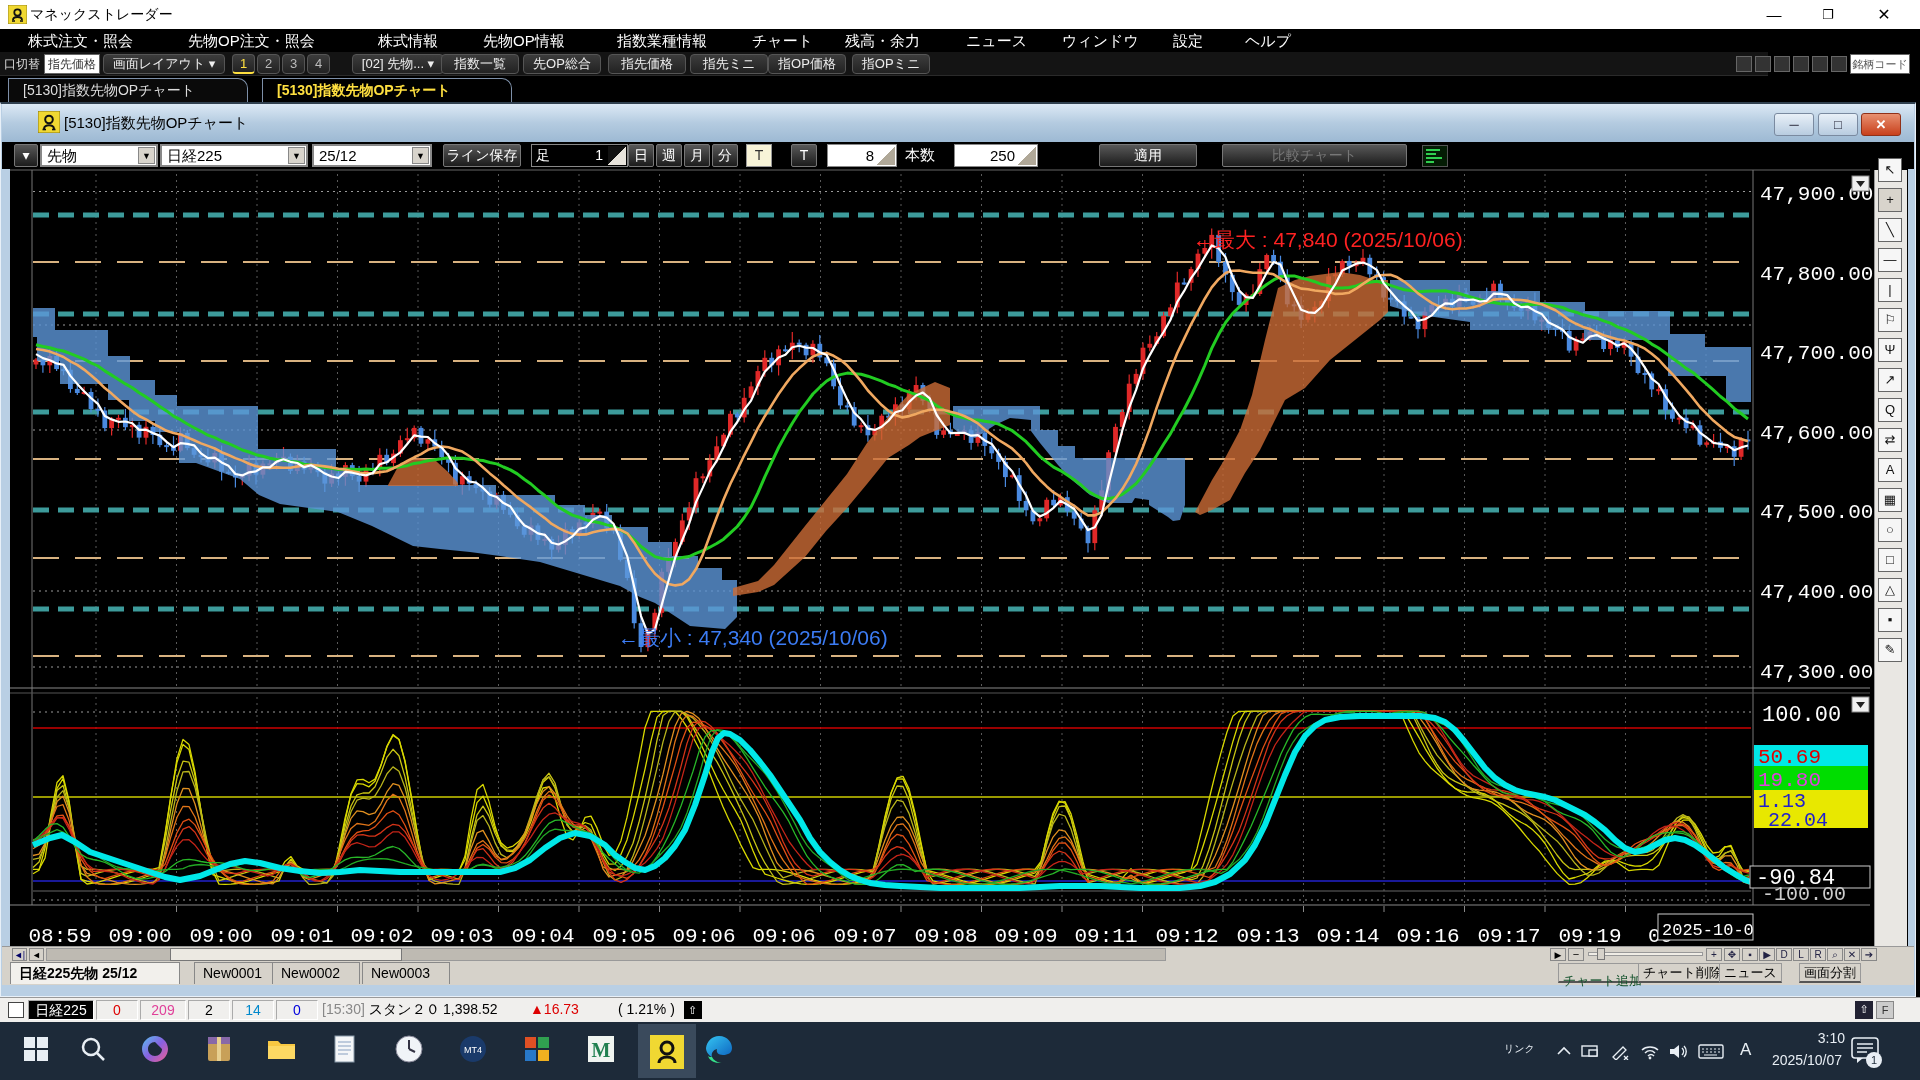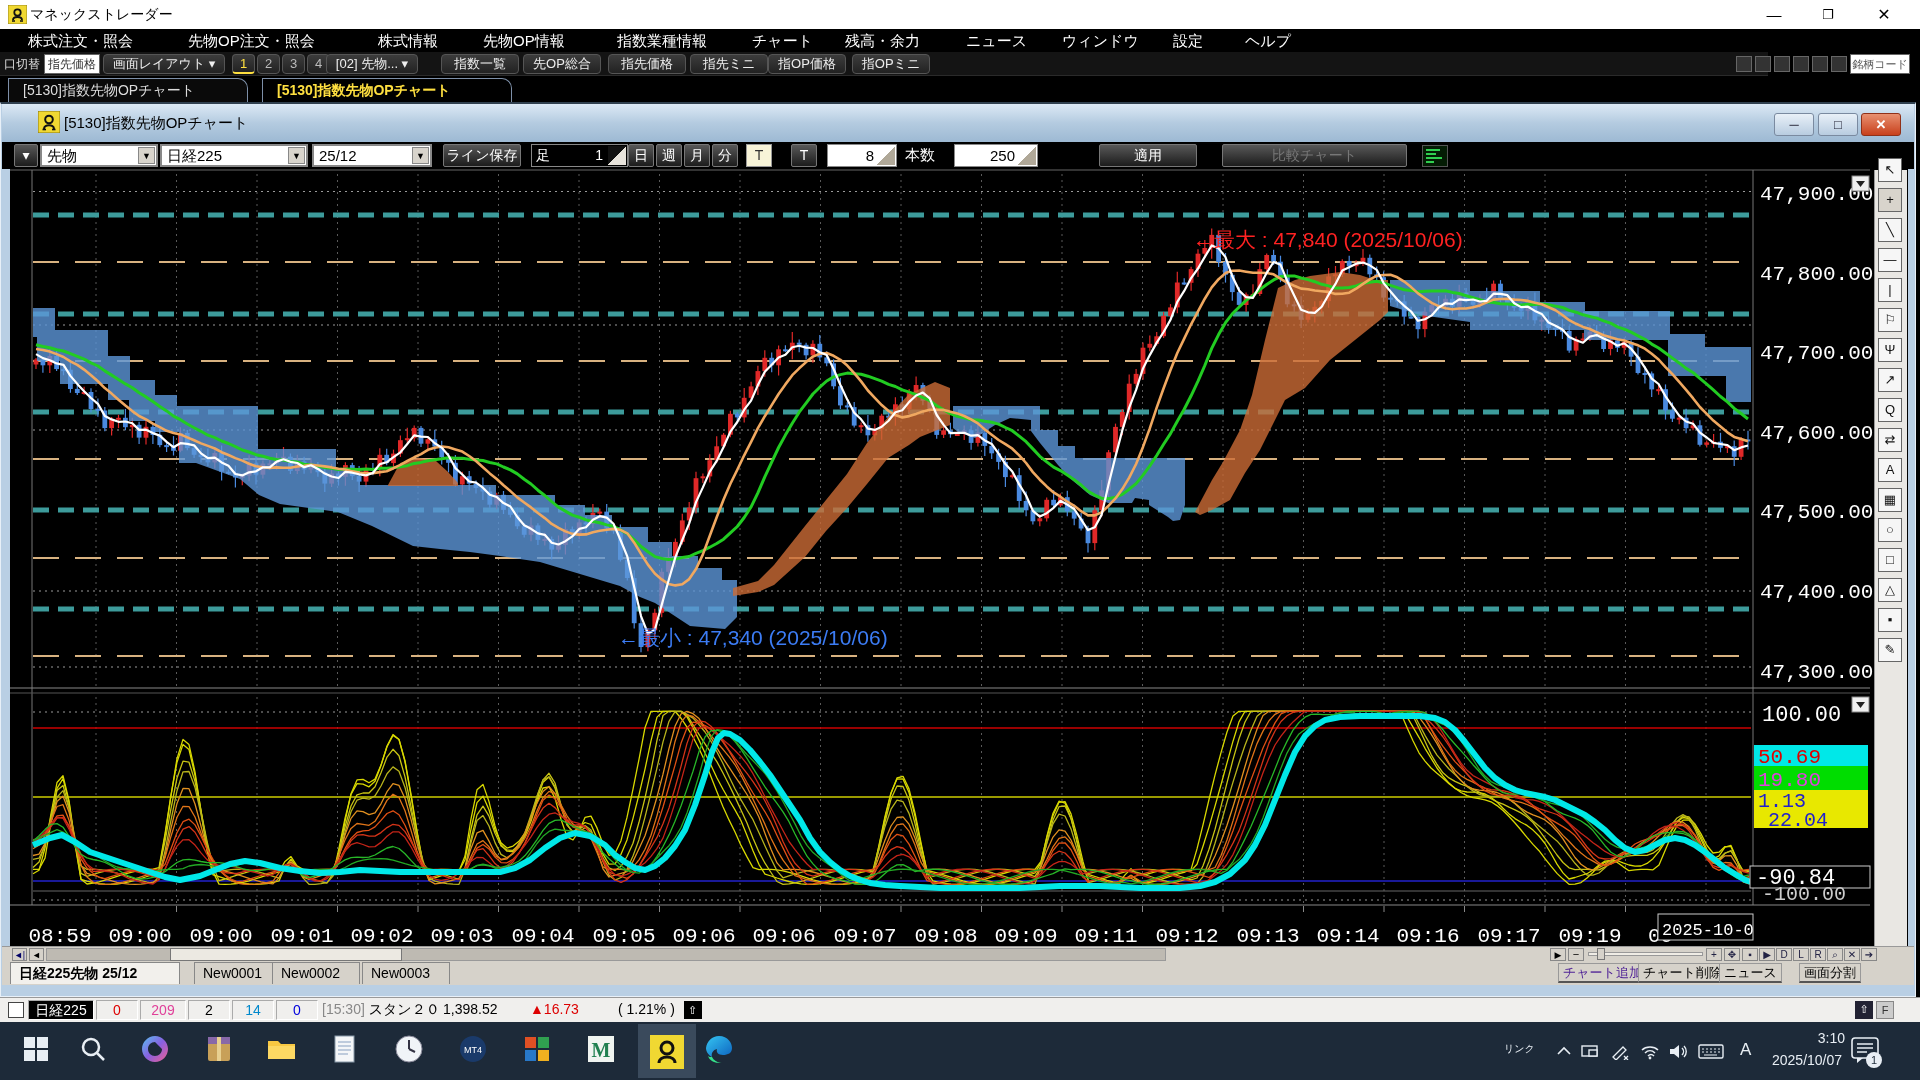--- a/index.html
+++ b/index.html
@@ -714,21 +714,21 @@
     <span style="left:1245px">ヘルプ</span>
   </div>
 <div class="abs toolbar">
     <span style="position:absolute;left:4px;top:4px;color:#ddd;font-size:12px">口切替</span>
     <span style="position:absolute;left:44px;top:2px;width:56px;height:20px;background:#fff;border:1px solid #666;color:#333;font-size:12px;text-align:center;line-height:18px">指先価格</span>
     <span class="tbtn" style="left:103px;width:122px">画面レイアウト ▾</span>
     <span class="tbtn" style="left:232px;width:23px;color:#ffe040;border-bottom:2px solid #ffe040">1</span>
     <span class="tbtn" style="left:257px;width:23px;color:#bbb">2</span>
     <span class="tbtn" style="left:282px;width:23px;color:#bbb">3</span>
     <span class="tbtn" style="left:307px;width:23px;color:#bbb">4</span>
-    <span class="tbtn" style="left:326px;width:92px">[02] 先物... ▾</span>
+    <span class="tbtn" style="left:352px;width:92px">[02] 先物... ▾</span>
     <span class="tbtn" style="left:441px;width:78px">指数一覧</span>
     <span class="tbtn" style="left:523px;width:78px">先OP総合</span>
     <span class="tbtn" style="left:608px;width:78px">指先価格</span>
     <span class="tbtn" style="left:690px;width:78px">指先ミニ</span>
     <span class="tbtn" style="left:768px;width:78px">指OP価格</span>
     <span class="tbtn" style="left:852px;width:78px">指OPミニ</span>
     <span style="position:absolute;left:1736px;top:4px;width:16px;height:16px;background:#333;border:1px solid #666"></span>
     <span style="position:absolute;left:1755px;top:4px;width:16px;height:16px;background:#333;border:1px solid #666"></span>
     <span style="position:absolute;left:1774px;top:4px;width:16px;height:16px;background:#333;border:1px solid #666"></span>
     <span style="position:absolute;left:1793px;top:4px;width:16px;height:16px;background:#333;border:1px solid #666"></span>
@@ -816,21 +816,21 @@
     <span class="abs" style="left:1808px;top:1px;width:16px;height:13px;background:#d6d2ca;border:1px solid #888;font-size:10px;text-align:center;line-height:12px;color:#224">R</span>
     <span class="abs" style="left:1825px;top:1px;width:16px;height:13px;background:#d6d2ca;border:1px solid #888;font-size:10px;text-align:center;line-height:12px;color:#224">⌕</span>
     <span class="abs" style="left:1842px;top:1px;width:16px;height:13px;background:#d6d2ca;border:1px solid #888;font-size:10px;text-align:center;line-height:12px;color:#224">✕</span>
     <span class="abs" style="left:1859px;top:1px;width:16px;height:13px;background:#d6d2ca;border:1px solid #888;font-size:10px;text-align:center;line-height:12px;color:#224">➔</span>
   </div>
 <div class="abs" style="left:2px;top:961px;width:1912px;height:24px;background:#d6d2ca">
     <span class="btab" style="left:8px;width:170px;background:#f2f0ec;font-weight:bold">日経225先物 25/12</span>
     <span class="btab" style="left:192px;width:88px">New0001</span>
     <span class="btab" style="left:270px;width:88px">New0002</span>
     <span class="btab" style="left:360px;width:88px">New0003</span>
-    <span class="abs" style="left:1556px;top:2px;height:20px;padding:0 4px;border:1px solid #999;border-bottom:2px solid #555;background:#d6d2ca;color:#4c1d95;font-size:13px;line-height:18px">チャート追加</span>
+    <span class="abs" style="left:1556px;top:2px;height:20px;padding:8px 4px;border:1px solid #999;border-bottom:2px solid #555;background:#d6d2ca;color:#14532d;font-size:13px;line-height:18px">チャート追加</span>
     <span class="abs" style="left:1636px;top:2px;height:20px;padding:0 4px;border:1px solid #999;border-bottom:2px solid #555;background:#d6d2ca;color:#000;font-size:13px;line-height:18px">チャート削除</span>
     <span class="abs" style="left:1717px;top:2px;height:20px;padding:0 4px;border:1px solid #999;border-bottom:2px solid #555;background:#d6d2ca;color:#000;font-size:13px;line-height:18px">ニュース</span>
     <span class="abs" style="left:1797px;top:2px;height:20px;padding:0 4px;border:1px solid #999;border-bottom:2px solid #555;background:#d6d2ca;color:#000;font-size:13px;line-height:18px">画面分割</span>
   </div>
 <div class="abs statusbar">
     <span class="abs" style="left:8px;top:4px;width:16px;height:16px;background:#fff;border:1px solid #444"></span>
     <span class="scell" style="left:28px;width:66px;background:#000;color:#fff">日経225</span>
     <span class="scell" style="left:96px;width:42px;color:#d00">0</span>
     <span class="scell" style="left:140px;width:46px;color:#e0409a">209</span>
     <span class="scell" style="left:188px;width:42px;color:#000">2</span>

